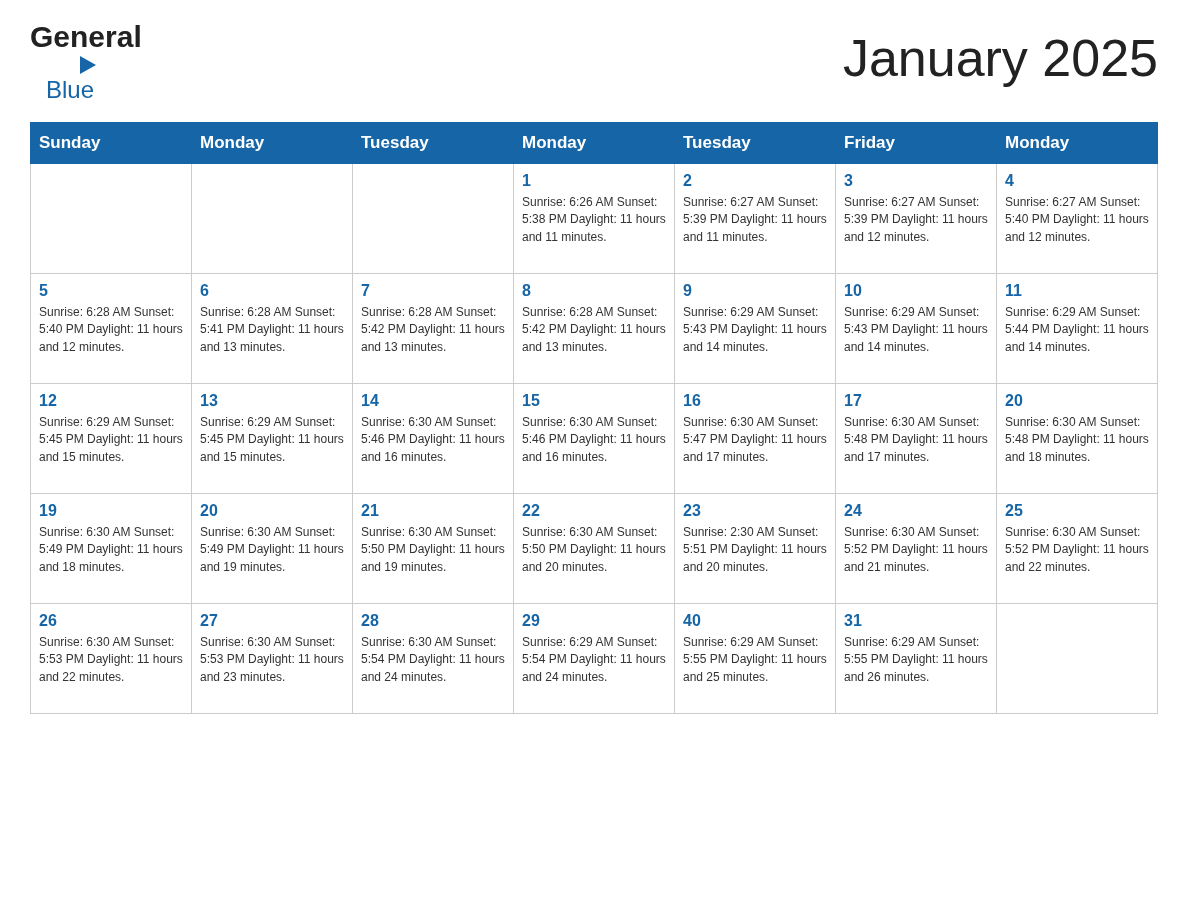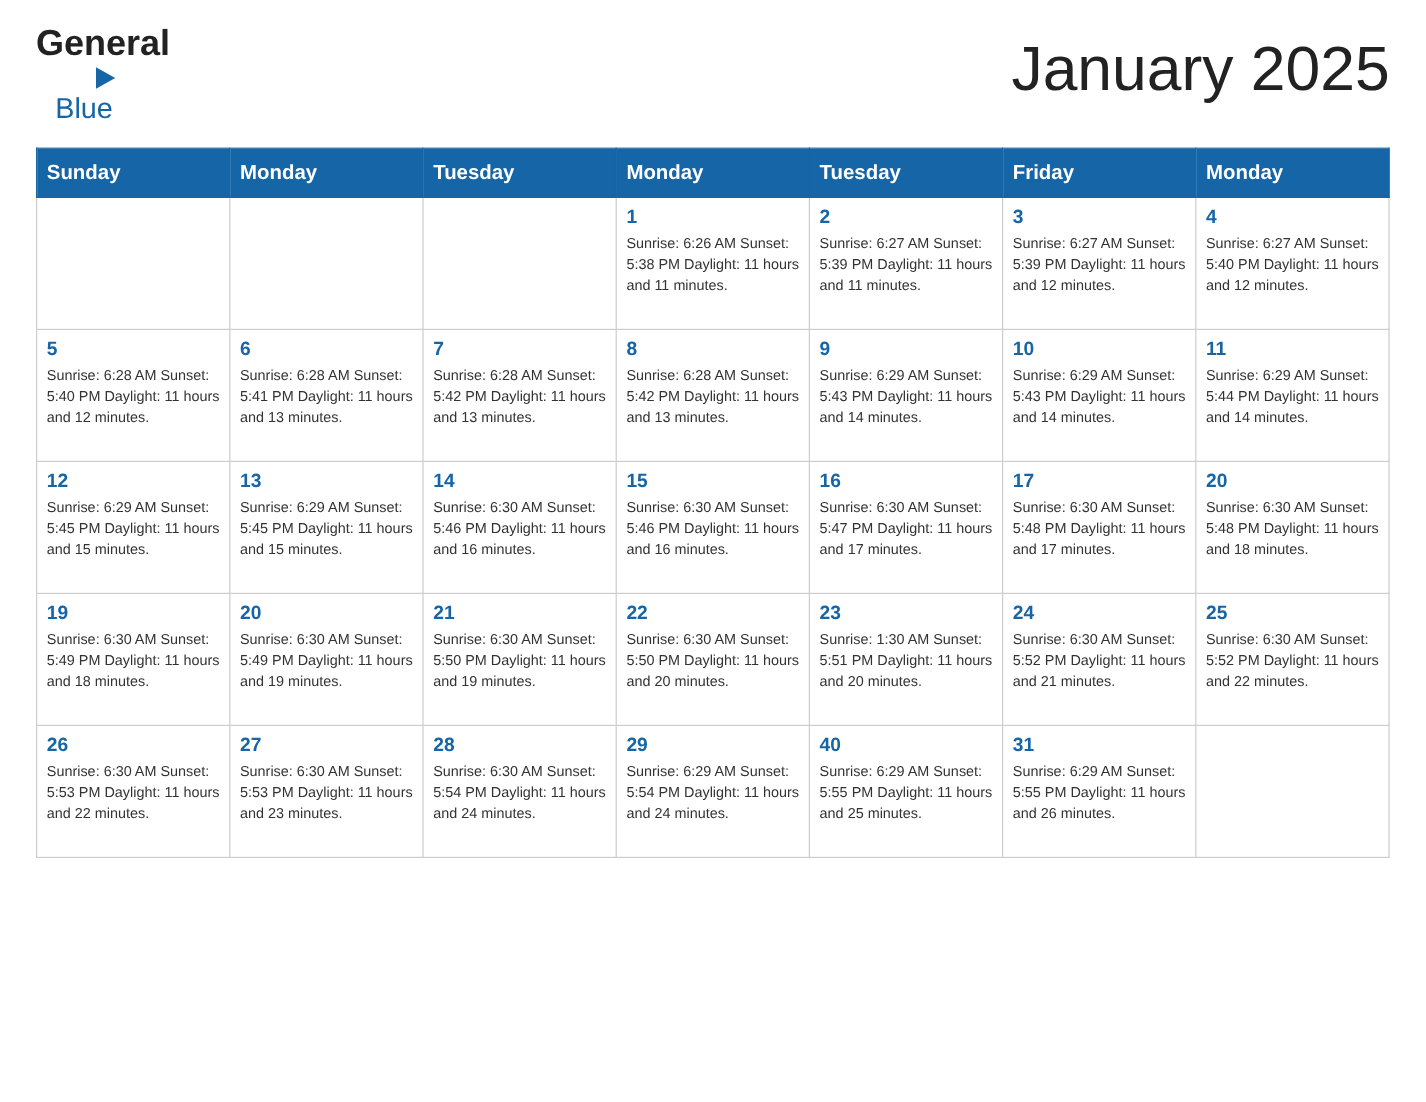--- a/index.html
+++ b/index.html
@@ -283,21 +283,21 @@
         </td>
         <td>
           <span class="day-number">22</span>
           <div class="day-info">Sunrise: 6:30 AM
 Sunset: 5:50 PM
 Daylight: 11 hours
 and 20 minutes.</div>
         </td>
         <td>
           <span class="day-number">23</span>
-          <div class="day-info">Sunrise: 1:30 AM
+          <div class="day-info">Sunrise: 2:30 AM
 Sunset: 5:51 PM
 Daylight: 11 hours
 and 20 minutes.</div>
         </td>
         <td>
           <span class="day-number">24</span>
           <div class="day-info">Sunrise: 6:30 AM
 Sunset: 5:52 PM
 Daylight: 11 hours
 and 21 minutes.</div>

